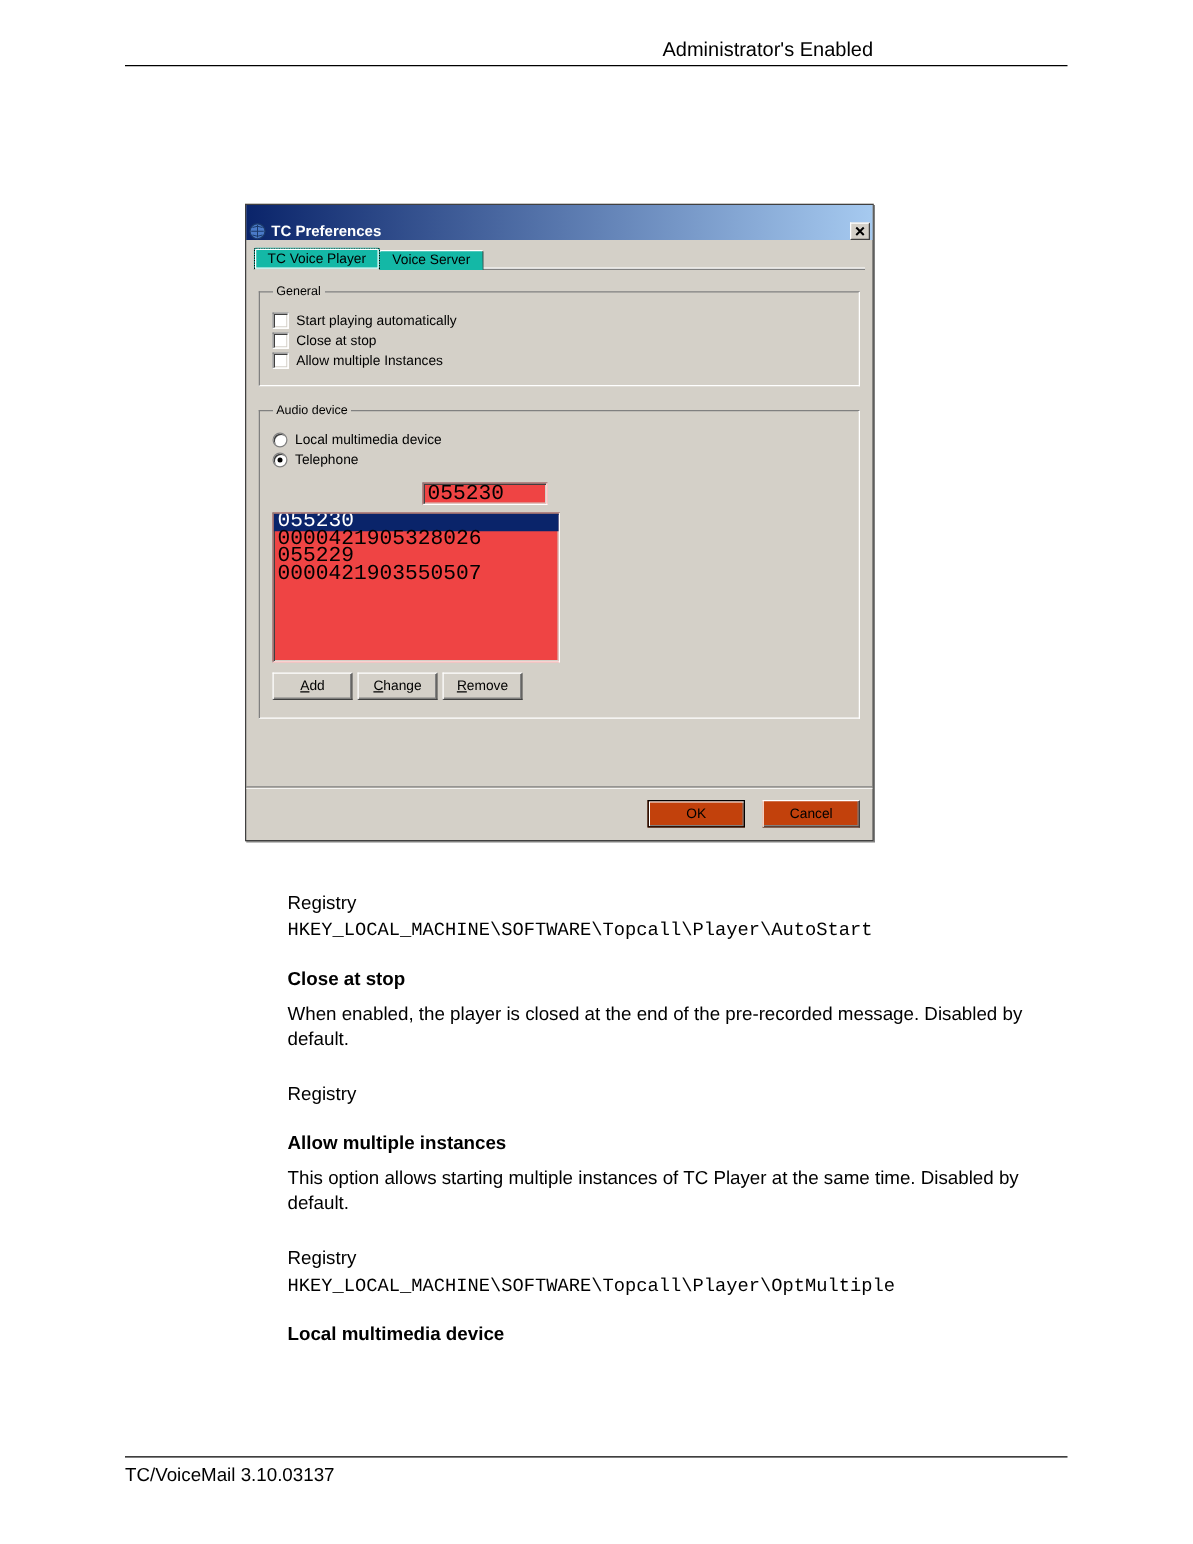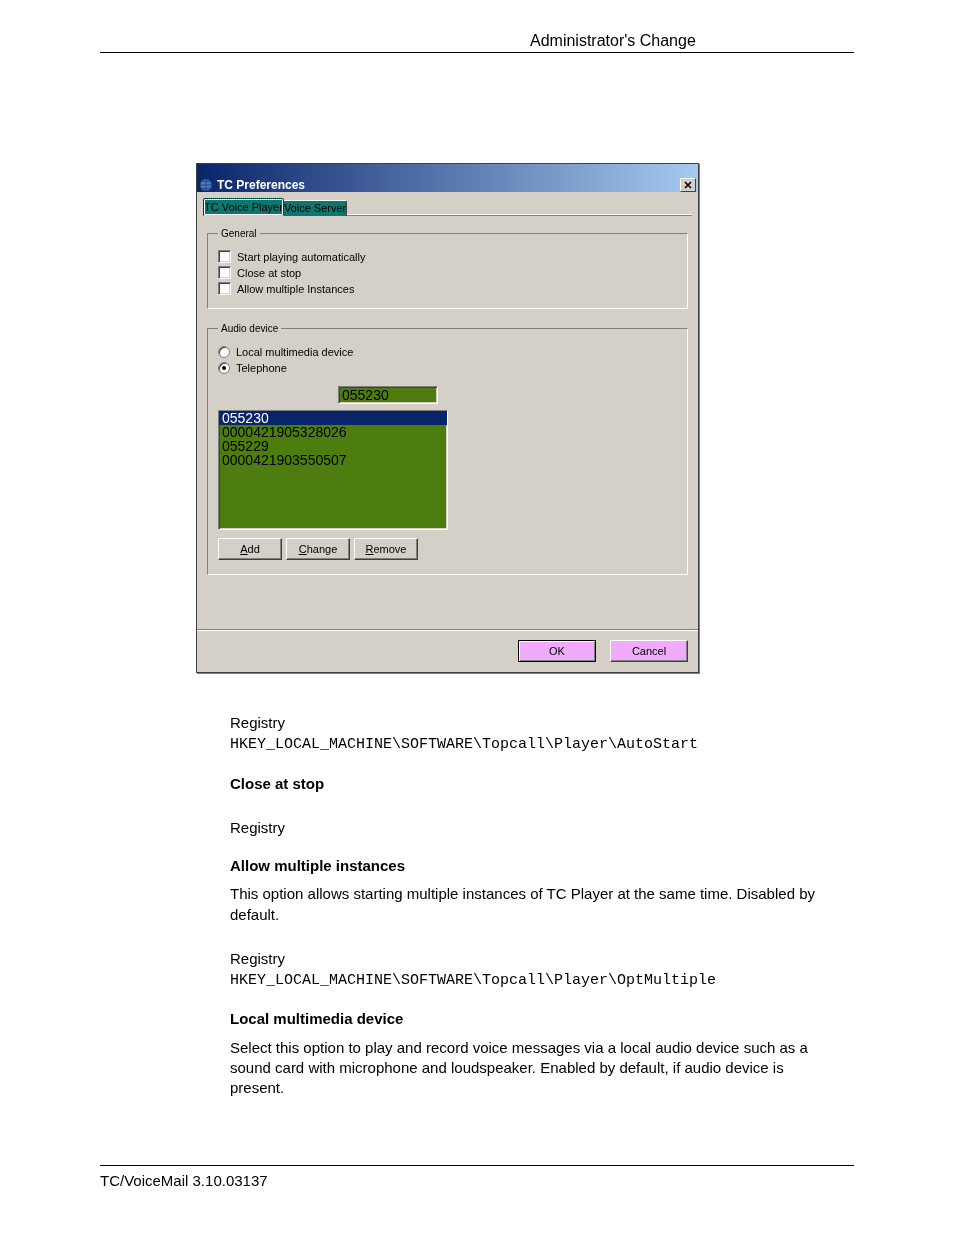--- a/index.html
+++ b/index.html
@@ -72,22 +72,22 @@
   }
   .tabstrip::after {
     content: "";
     position: absolute;
     left: 6px; right: 6px; bottom: 0;
     height: 1px;
     background: #fff;
     border-bottom: 1px solid #808080;
   }
   .tab {
-    padding: 2px 0;
-    background: #0f766e;
+    padding: 2px 10px;
+    background: #14b8a6;
     border: 1px solid #fff;
     border-bottom: none;
     border-right-color: #404040;
     border-top-left-radius: 2px;
     border-top-right-radius: 2px;
     position: relative;
     z-index: 2;
     margin-right: -1px;
     cursor: pointer;
   }
@@ -142,27 +142,27 @@
     flex-shrink: 0;
   }
   .radio.sel::after {
     content: ""; width: 4px; height: 4px; background: #000; border-radius: 50%;
   }
   .tel-input {
     margin: 12px 0 6px 120px;
     width: 100px;
   }
   input.sunken, .listbox {
-    background: #4d7c0f;
+    background: #ef4444;
     border: 1px solid #808080;
     border-right-color: #fff;
     border-bottom-color: #fff;
     box-shadow: inset 1px 1px 0 #404040, inset -1px -1px 0 #D4D0C8;
-    font-family: Liberation Sans, sans-serif;
-    font-size: 14px;
+    font-family: Liberation Mono, monospace;
+    font-size: 17px;
     padding: 1px 3px;
   }
   input.sunken { height: 18px; width: 100%; }
   .listbox {
     width: 230px; height: 120px;
     padding: 0;
     overflow: hidden;
   }
   .listbox .item {
     padding: 0 3px;
@@ -191,21 +191,21 @@
   .dlg-footer {
     border-top: 1px solid #808080;
     box-shadow: inset 0 1px 0 #fff;
     padding: 10px;
     display: flex;
     justify-content: flex-end;
     gap: 14px;
   }
   .dlg-footer .btn2 {
     width: 78px; height: 22px;
-    background: #f0abfc;
+    background: #c2410c;
     border: 1px solid #fff;
     border-right-color: #404040;
     border-bottom-color: #404040;
     box-shadow: inset -1px -1px 0 #808080;
     font-family: Tahoma, Arial, sans-serif;
     font-size: 11px;
     cursor: pointer;
   }
   .btn2.default { border: 1px solid #000; box-shadow: inset 1px 1px 0 #fff, inset -1px -1px 0 #808080; }
 
@@ -233,21 +233,21 @@
     padding-top: 6px;
     display: flex;
     font-size: 15px;
   }
 </style>
 </head>
 <body>
 
 <div class="page">
   <div class="header-line">
-    <span class="header-title">Administrator's Change</span>
+    <span class="header-title">Administrator's Enabled</span>
   </div>
 
   <div class="screenshot-wrap">
     <div class="win">
       <div class="titlebar">
         <span class="ticon">
           <svg width="14" height="14" viewBox="0 0 14 14">
               <circle cx="7" cy="7" r="6" fill="#4A7AC8" stroke="#1B3A6B"></circle>
               <path d="M2 7 H12 M7 2 V12 M3 4 Q7 2 11 4 M3 10 Q7 12 11 10" stroke="#1B3A6B" stroke-width="0.8" fill="none"></path>
             </svg>
@@ -311,28 +311,28 @@
           <button class="btn2">Cancel</button>
         </div>
       </div>
     </div>
   </div>
 
   <div class="body-text">
     <div class="reg-label">Registry</div>
     <div class="reg-path">HKEY_LOCAL_MACHINE\SOFTWARE\Topcall\Player\AutoStart</div>
     <div style="font-weight:bold; margin-top:18px;">Close at stop</div>
+    <div class="para">When enabled, the player is closed at the end of the pre-recorded message. Disabled by default.</div>
 
     <div class="reg-label">Registry</div>
     <div style="font-weight:bold; margin-top:18px;">Allow multiple instances</div>
     <div class="para">This option allows starting multiple instances of TC Player at the same time. Disabled by default.</div>
 
     <div class="reg-label">Registry</div>
     <div class="reg-path">HKEY_LOCAL_MACHINE\SOFTWARE\Topcall\Player\OptMultiple</div>
     <div style="font-weight:bold; margin-top:18px;">Local multimedia device</div>
-    <div class="para">Select this option to play and record voice messages via a local audio device such as a sound card with microphone and loudspeaker. Enabled by default, if audio device is present.</div>
   </div>
 </div>
 
 <div class="footer">
   <span>TC/VoiceMail 3.10.03</span>
   <span>137</span>
 </div>
 
 </body></html>

